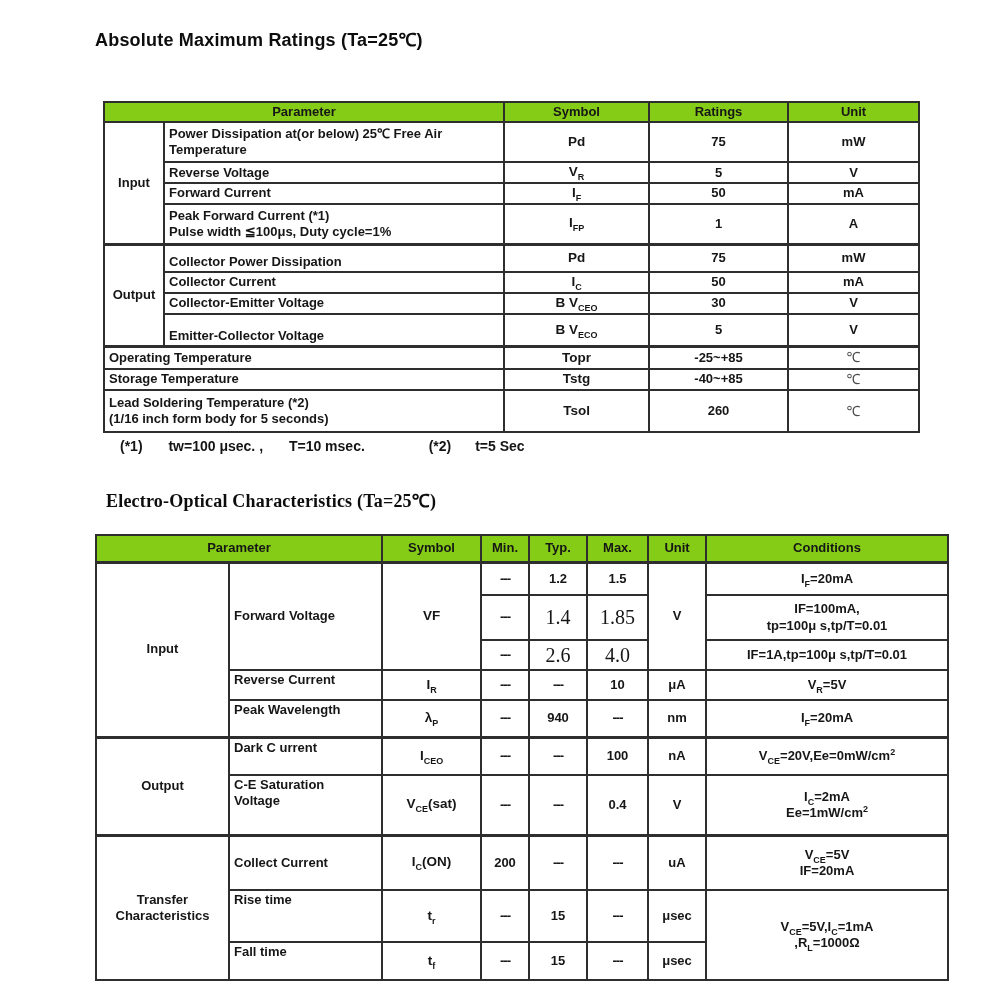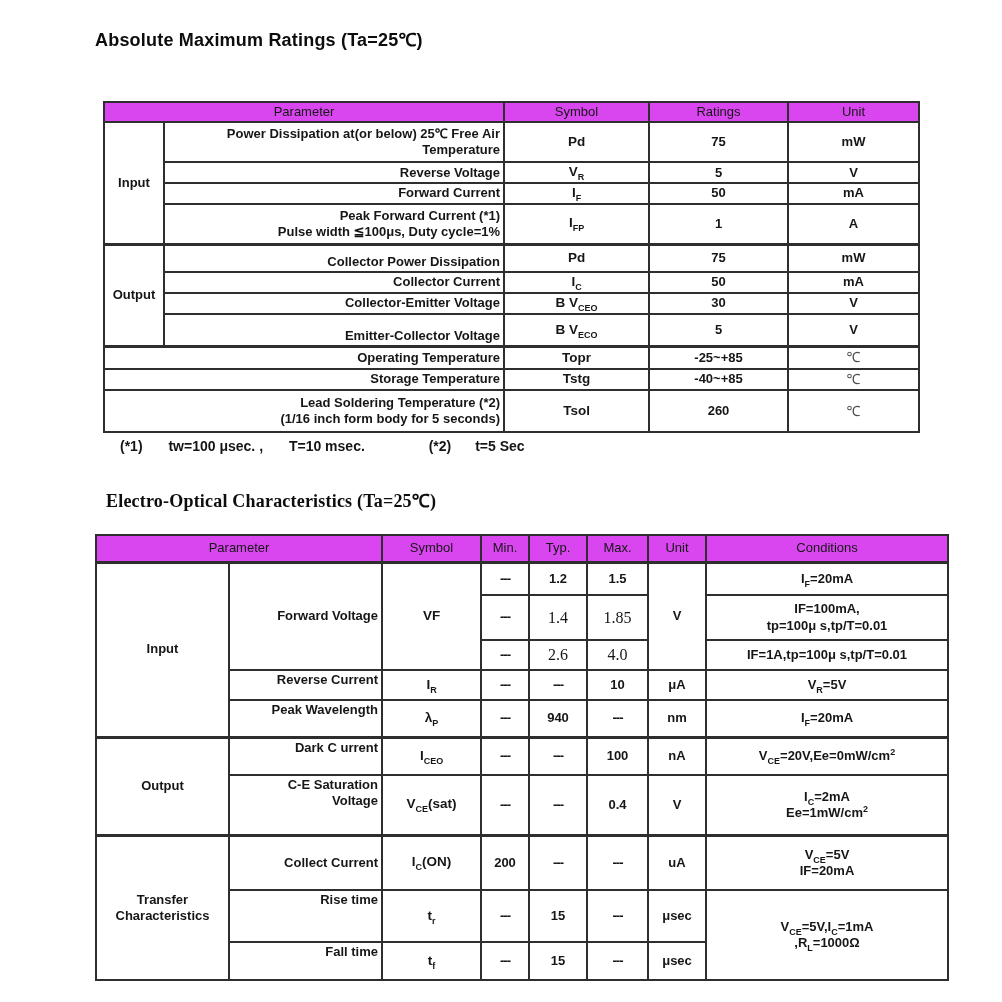--- a/index.html
+++ b/index.html
@@ -8,26 +8,26 @@
     width:1002px; height:1002px; position:relative;
     font-family:"Liberation Sans", sans-serif; color:#111;
   }
   .title { position:absolute; font-size:18px; font-weight:bold; color:#0d0d0d; letter-spacing:0.2px; }
   table { border-collapse:collapse; table-layout:fixed; position:absolute; background:#fff; }
   td,th {
     border:2px solid #2e2e2e; font-size:13px; font-weight:bold; color:#161616;
     text-align:center; vertical-align:middle; padding:1px 3px; line-height:1.25;
     overflow:hidden;
   }
-  th { background:#d946ef; font-weight:normal; }
-  .param { text-align:right; white-space:pre-line; padding-left:4px;margin-left:40px; }
+  th { background:#84cc16; font-weight:bold; }
+  .param { text-align:left; white-space:pre-line; padding-left:4px;margin-left:40px; }
   .grp { text-align:center; }
   .va-b { vertical-align:bottom; }
   .va-t { vertical-align:top; }
-  .serif { font-family:"Liberation Serif", serif; font-weight:normal; font-size:16px; }
+  .serif { font-family:"Liberation Serif", serif; font-weight:normal; font-size:20px; }
   .degc { font-family:"Liberation Serif", serif; font-weight:normal; color:#4a4a4a; font-size:14px; }
   .sym { font-size:13.5px; }
   .dash { letter-spacing:-1px; }
   .tk td { border-top-width:3px; }
   .hb th { border-bottom-width:3px; }
   sub { font-size:9px; line-height:0; }
   sup { font-size:9px; line-height:0; }
   .fnote { position:absolute; font-size:14px; font-weight:bold; color:#151515; white-space:nowrap; }
   .fnote span { display:inline-block; }
 </style>

